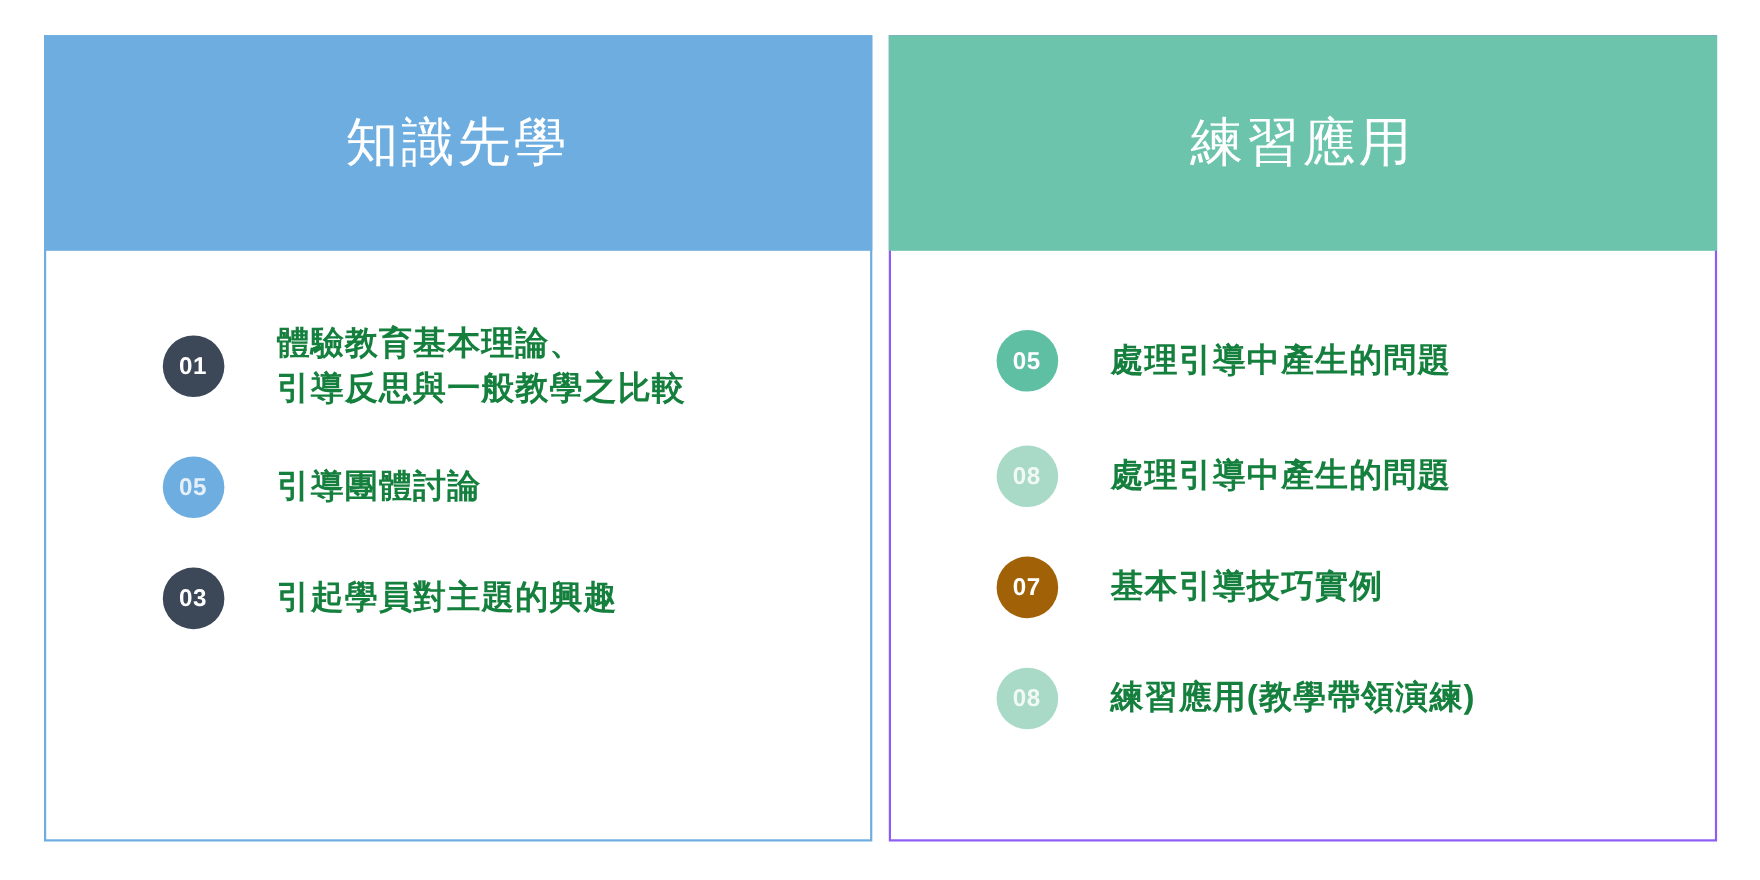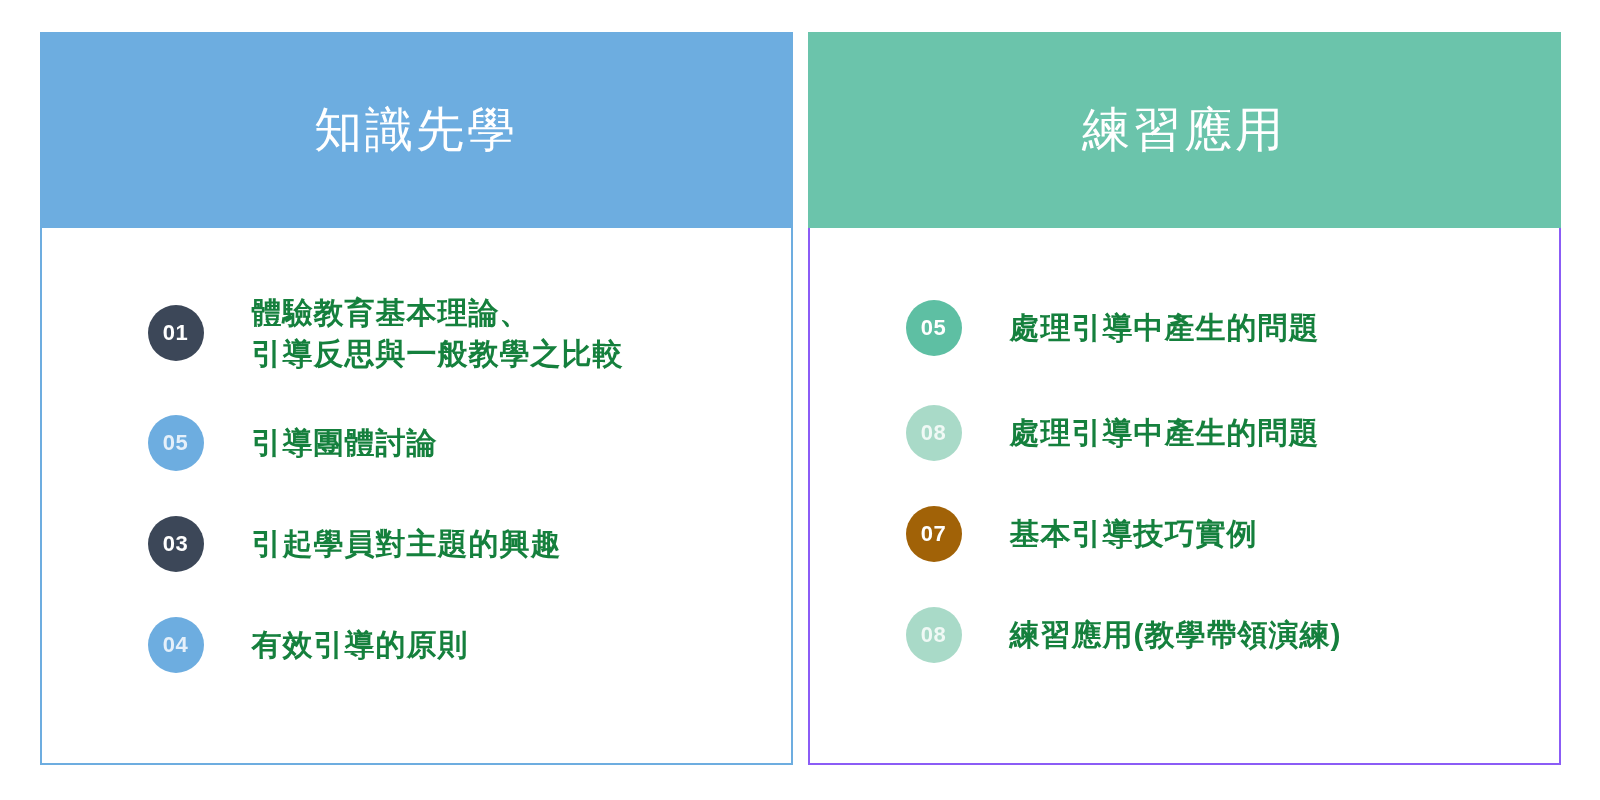--- a/index.html
+++ b/index.html
@@ -125,24 +125,20 @@
         <div class="item">
           <span class="badge badge-soft" style="background:#6DADE0;">05</span>
           <span class="item-text">引導團體討論</span>
         </div>
 
         <div class="item">
           <span class="badge" style="background:#3C4758;">03</span>
           <span class="item-text">引起學員對主題的興趣</span>
         </div>
 
-        <div class="item">
-          <span class="badge badge-soft" style="background:#6DADE0;">04</span>
-          <span class="item-text">有效引導的原則</span>
-        </div>
 
       </div>
     </div>
   </section>
 
   <section class="card card-right">
     <header class="card-header">
       <h1 class="card-title">練習應用</h1>
     </header>
     <div class="card-body">

